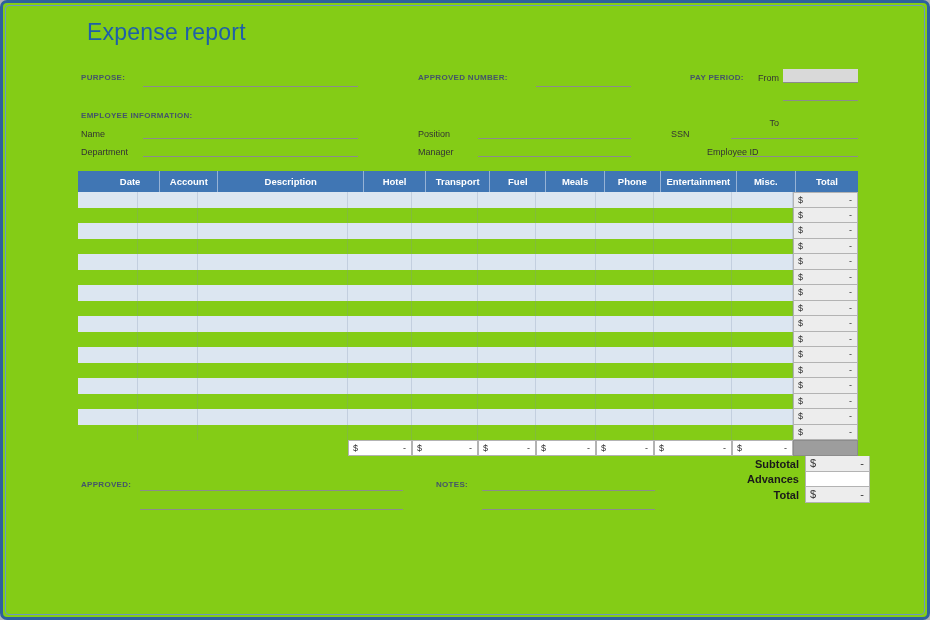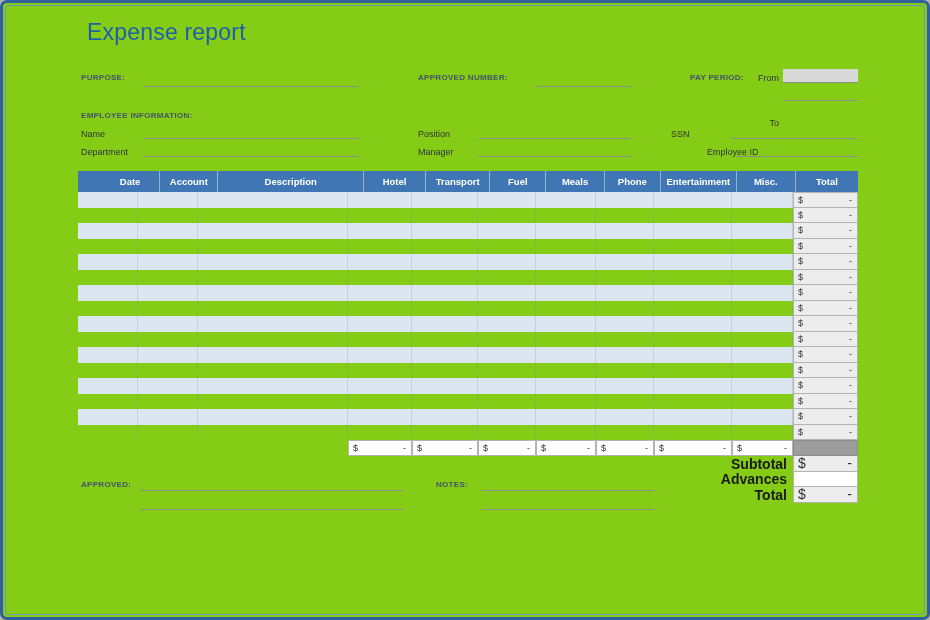--- a/index.html
+++ b/index.html
@@ -51,21 +51,21 @@
     background:#fff; border:1px solid #b3b3b3;
     display:flex; justify-content:space-between; align-items:center;
     padding:0 5px 0 4px; color:#333; height:100%;
   }
   .dark-cell { background:var(--dark-cell,#9d9d9d); border:1px solid #8c8c8c; height:100%; }
 
   .c0{width:60px}.c1{width:60px}.c2{width:150px}.c3{width:64px}.c4{width:66px}
   .c5{width:58px}.c6{width:60px}.c7{width:58px}.c8{width:78px}.c9{width:61px}.c10{width:65px}
 
   
-  .summary { position:absolute; left:75px; top:453px; width:780px; font-size:14px; }
+  .summary { position:absolute; left:87px; top:453px; width:780px; font-size:11px; }
   .sum-row { display:flex; height:15.5px; }
   .sum-label {
     width:715px; text-align:right; padding-right:6px; font-weight:bold;
     color:#1a1a1a; display:flex; align-items:center; justify-content:flex-end;
   }
   .sum-cell {
     width:65px; background:var(--money-bg,#ededed); border:1px solid #b3b3b3; border-top:0;
     display:flex; justify-content:space-between; align-items:center;
     padding:0 5px 0 4px; color:#333;
   }

